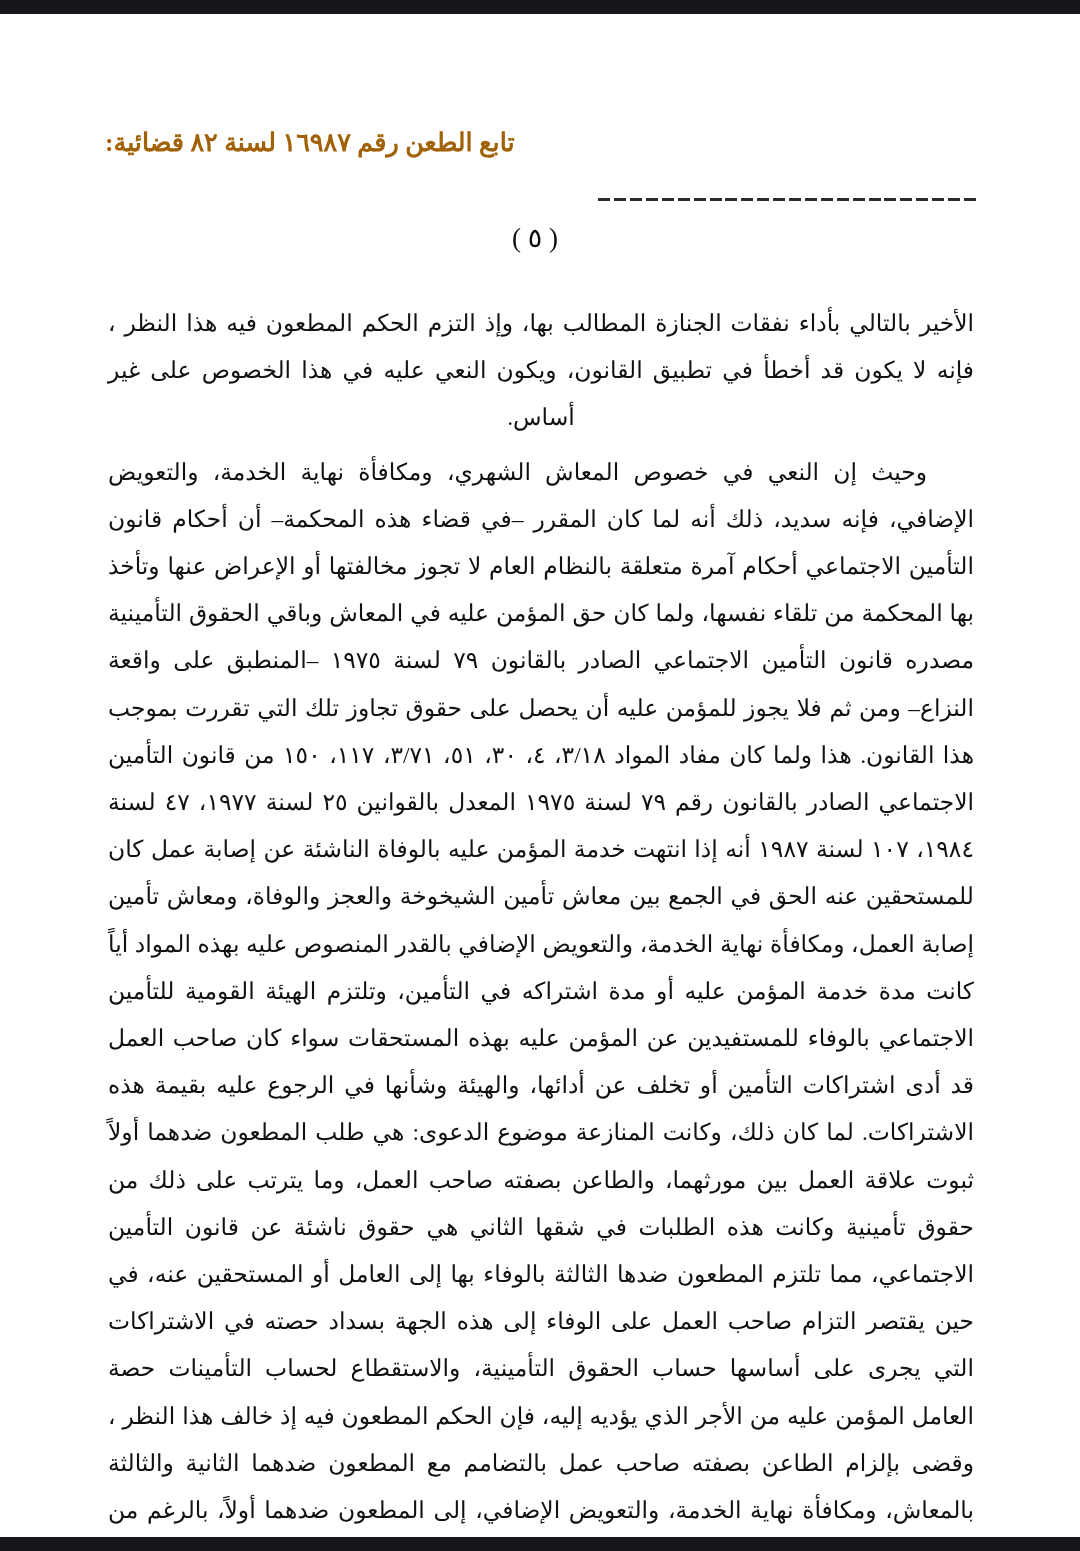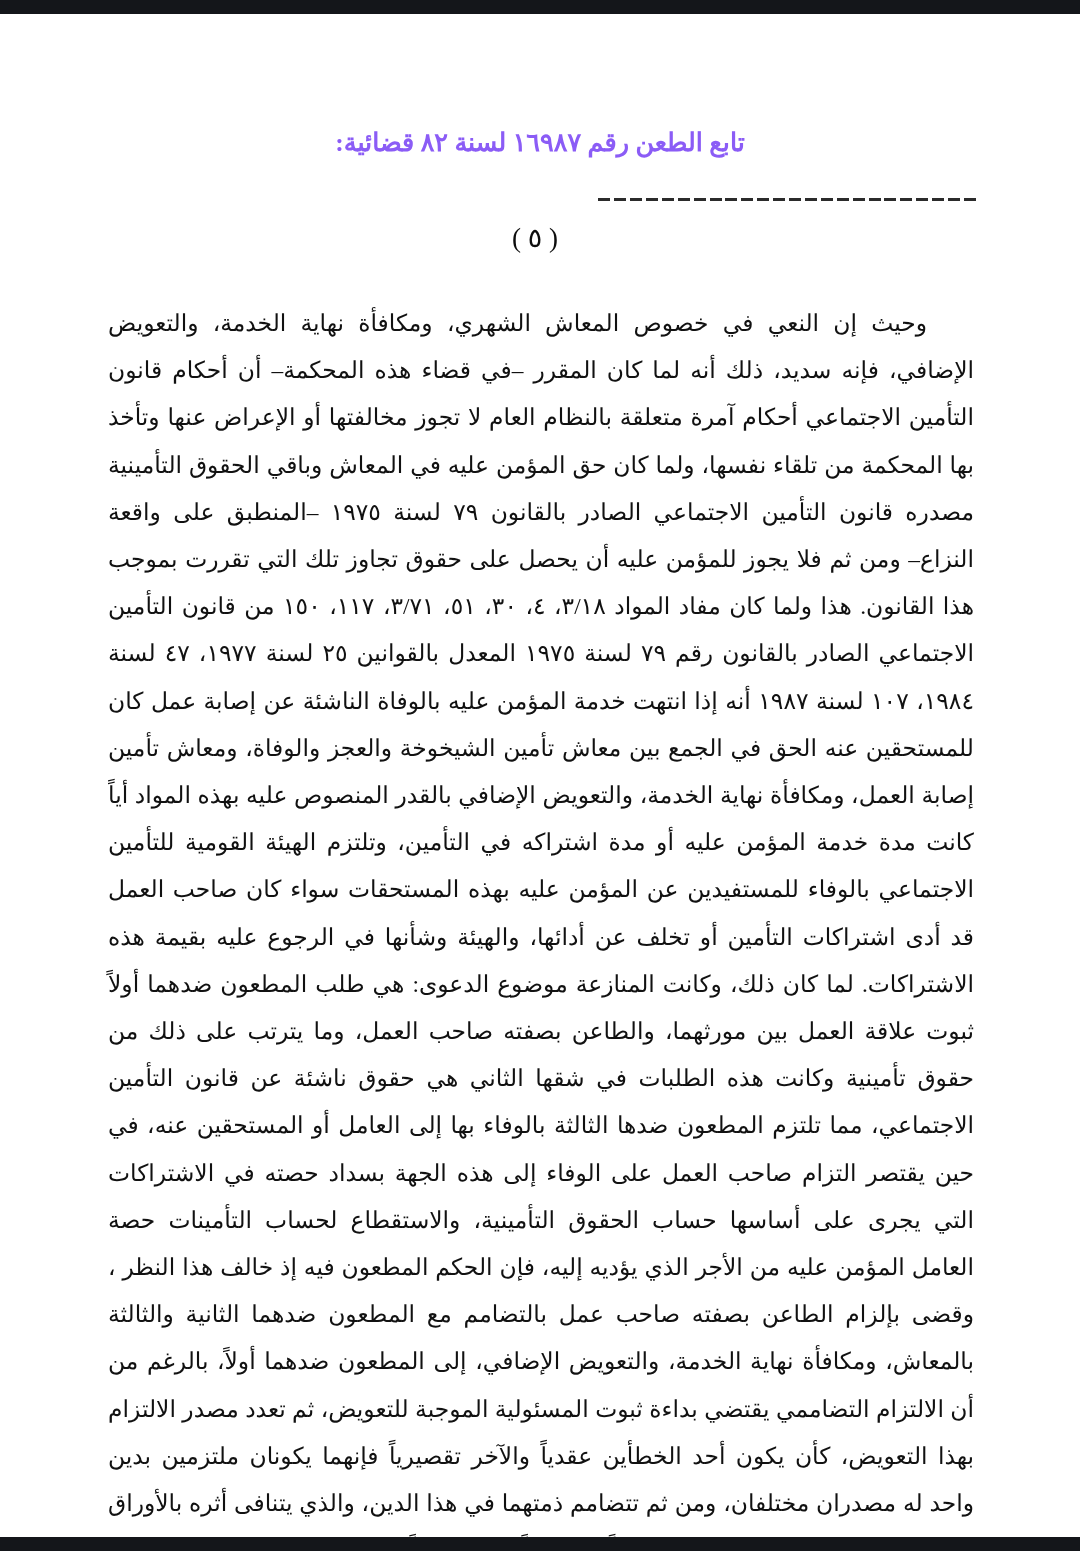--- a/index.html
+++ b/index.html
@@ -38,26 +38,26 @@
     left: 0;
     width: 1080px;
     height: 1523px;
     background: #ffffff;
   }
   .doc-header {
     position: absolute;
     top: 113px;
     right: 105px;
     width: 870px;
-    text-align: center;
+    text-align: left;
     direction: rtl;
     font-weight: bold;
     font-size: 25.5px;
     letter-spacing: 0px;
-    color: #8b5cf6;
+    color: #a16207;
     white-space: nowrap;
   }
   .doc-header-inner {
     display: inline-block;
     padding-left: 0px;
   }
   .rule {
     position: absolute;
     top: 178px;
     left: 598px;
@@ -146,20 +146,21 @@
       <span></span>
       <span></span>
       <span></span>
       <span></span>
       <span></span>
     </div>
 
     <div class="page-number">( ٥ )</div>
 
     <div class="body-text">
+      <p class="tail-right">الأخير بالتالي بأداء نفقات الجنازة المطالب بها، وإذ التزم الحكم المطعون فيه هذا النظر ، فإنه لا يكون قد أخطأ في تطبيق القانون، ويكون النعي عليه في هذا الخصوص على غير أساس.</p>
       <p class="indent tail-right">وحيث إن النعي في خصوص المعاش الشهري، ومكافأة نهاية الخدمة، والتعويض الإضافي، فإنه سديد، ذلك أنه لما كان المقرر  –في قضاء هذه المحكمة– أن أحكام قانون التأمين الاجتماعي أحكام آمرة متعلقة بالنظام العام لا تجوز مخالفتها أو الإعراض عنها وتأخذ بها المحكمة من تلقاء نفسها، ولما كان حق المؤمن عليه في المعاش وباقي الحقوق التأمينية مصدره قانون التأمين الاجتماعي الصادر بالقانون ٧٩ لسنة ١٩٧٥ –المنطبق على واقعة النزاع– ومن ثم فلا يجوز للمؤمن عليه أن يحصل على حقوق تجاوز تلك التي تقررت بموجب هذا القانون. هذا ولما كان مفاد المواد ٣/١٨، ٤، ٣٠، ٥١، ٣/٧١، ١١٧، ١٥٠ من قانون التأمين الاجتماعي الصادر بالقانون رقم ٧٩ لسنة ١٩٧٥ المعدل بالقوانين ٢٥ لسنة ١٩٧٧، ٤٧ لسنة ١٩٨٤، ١٠٧ لسنة ١٩٨٧ أنه إذا انتهت خدمة المؤمن عليه بالوفاة الناشئة عن إصابة عمل كان للمستحقين عنه الحق في الجمع بين معاش تأمين الشيخوخة والعجز والوفاة، ومعاش تأمين إصابة العمل، ومكافأة نهاية الخدمة، والتعويض الإضافي بالقدر المنصوص عليه بهذه المواد أياً كانت مدة خدمة المؤمن عليه أو مدة اشتراكه في التأمين، وتلتزم الهيئة القومية للتأمين الاجتماعي بالوفاء للمستفيدين عن المؤمن عليه بهذه المستحقات سواء كان صاحب العمل قد أدى اشتراكات التأمين أو تخلف عن أدائها، والهيئة وشأنها في الرجوع عليه بقيمة هذه الاشتراكات. لما كان ذلك، وكانت المنازعة موضوع الدعوى: هي طلب المطعون ضدهما أولاً ثبوت علاقة العمل بين مورثهما، والطاعن بصفته صاحب العمل، وما يترتب على ذلك من حقوق تأمينية وكانت هذه الطلبات في شقها الثاني هي حقوق ناشئة عن قانون التأمين الاجتماعي، مما تلتزم المطعون ضدها الثالثة بالوفاء بها إلى العامل أو المستحقين عنه، في حين يقتصر التزام صاحب العمل على الوفاء إلى هذه الجهة بسداد حصته في الاشتراكات التي يجرى على أساسها حساب الحقوق التأمينية، والاستقطاع لحساب التأمينات حصة العامل المؤمن عليه من الأجر الذي يؤديه إليه، فإن الحكم المطعون فيه إذ خالف هذا النظر ، وقضى بإلزام الطاعن بصفته صاحب عمل بالتضامم مع المطعون ضدهما الثانية والثالثة بالمعاش، ومكافأة نهاية الخدمة، والتعويض الإضافي، إلى المطعون ضدهما أولاً، بالرغم من أن الالتزام التضاممي يقتضي بداءة ثبوت المسئولية الموجبة للتعويض، ثم تعدد مصدر الالتزام بهذا التعويض، كأن يكون أحد الخطأين عقدياً والآخر تقصيرياً فإنهما يكونان ملتزمين بدين واحد له مصدران مختلفان، ومن ثم تتضامم ذمتهما في هذا الدين، والذي يتنافى أثره بالأوراق بالنسبة للطاعن، فإنه يكون معيباً مستوجباً نقضه جزئياً في هذا الشق من قضائه.</p>
     </div>
 
   </div>
 
   <div class="bottom-bar"></div>
 
 </div>
 
 </body></html>

